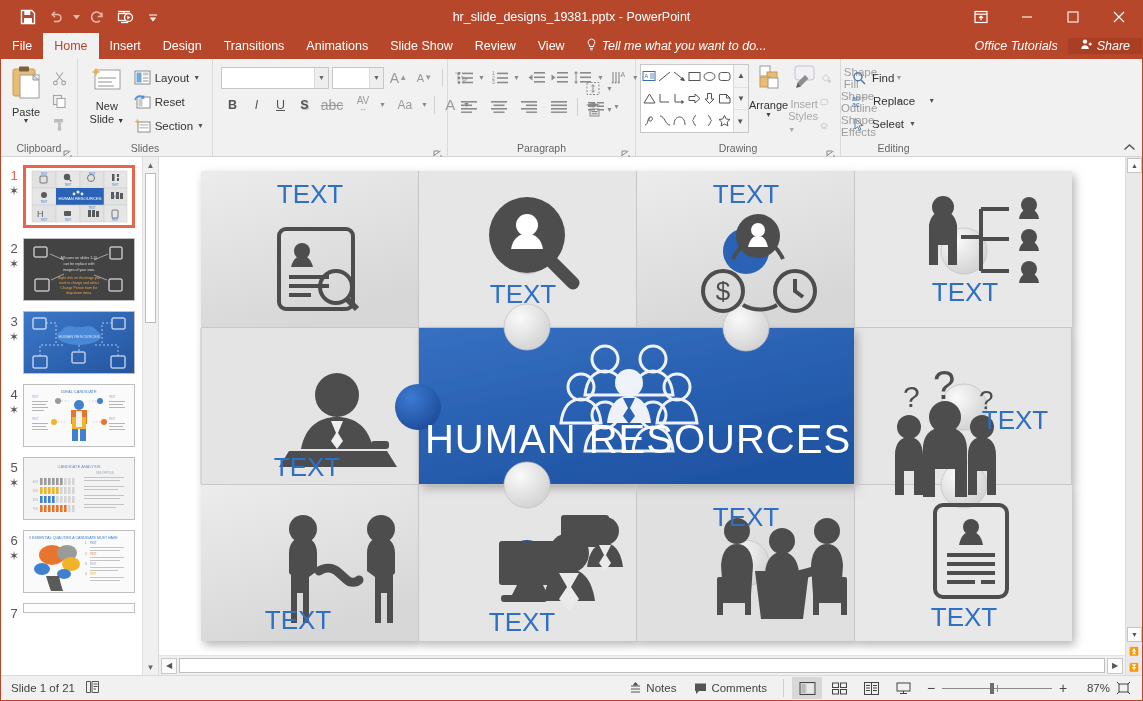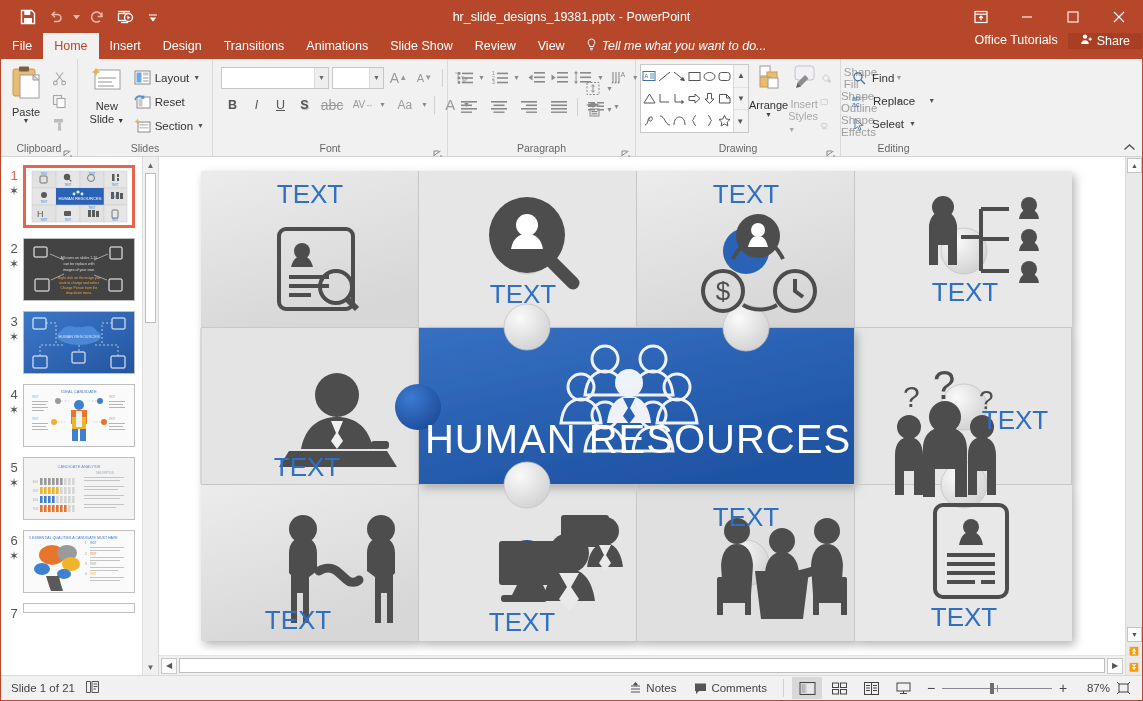--- a/index.html
+++ b/index.html
@@ -51,21 +51,21 @@
   .tab {
     padding: 0 11px; display: flex; align-items: center;
     color: #fff; font-size: 12.5px; white-space: nowrap;
   }
   .tab.active { background: #f1f1f1; color: #b7472a; }
   .tellme {
     display: flex; align-items: center; gap: 5px;
     color: #fff; font-size: 12.5px; padding: 0 10px; font-style: italic;
   }
   .tellme .bulb { font-style: normal; }
-  .tabstrip-right { margin-left: auto; display: flex; align-items: flex-start; }
+  .tabstrip-right { margin-left: auto; display: flex; align-items: center; font-style: italic; }
   .office-tut { display:flex; align-items:center; padding: 0 10px; color:#fff; font-size: 12.5px;}
   .share-btn {
     display:flex; align-items:center; gap: 4px; padding: 0 12px;
     background: #a83f24; color:#fff; font-size:12.5px;
   }
 
   
   .ribbon {
     height: 98px; background: #f1f1f1; flex: 0 0 98px;
     display: flex; position: relative; border-bottom: 1px solid #d4d4d4;
@@ -473,38 +473,37 @@
           <div class="ribbon-btn">
               <u style="color:#555">U</u>
             </div>
           <div class="ribbon-btn">
               <b style="color:#555;text-shadow:1px 1px 1px #bbb">S</b>
             </div>
           <div class="ribbon-btn wide">
               <span style="color:#9a9a9a;text-decoration:line-through;font-size:14px">abc</span>
             </div>
           <div class="ribbon-btn wide">
-            <span style="display:flex;flex-direction:row;align-items:center;line-height:8px;color:#9a9a9a">
+            <span style="display:flex;flex-direction:column;align-items:center;line-height:8px;color:#9a9a9a">
                 <span style="font-size:10px">AV</span>
                 <span style="font-size:8px">↔</span>
               </span>
           </div>
           <span style="font-size:7px;color:#8a8a8a;margin-right:3px">▼</span>
           <div class="ribbon-btn wide">
               <span style="color:#9a9a9a;font-size:12px">Aa</span>
             </div>
           <span style="font-size:7px;color:#8a8a8a;margin-right:2px">▼</span>
           <span class="vdiv"></span>
           <div class="ribbon-btn">
               <span style="color:#9a9a9a;font-size:15px">A</span>
             </div>
           <span style="font-size:7px;color:#8a8a8a">▼</span>
         </div>
       </div>
-      <div class="rgroup-label">Font</div>
       <span class="dlg-launcher">
         <svg width="9" height="9" viewBox="0 0 9 9" fill="none" stroke="#888">
             <path d="M1 1h5M1 1v5M1 5.5L7.5 1"></path>
             <path d="M5 8h3V5"></path>
           </svg>
       </span>
     </div>
 
     <div class="rgroup para-grp">
       <div class="rgroup-body" style="flex-direction:column;align-items:flex-start;padding-left:6px;">

